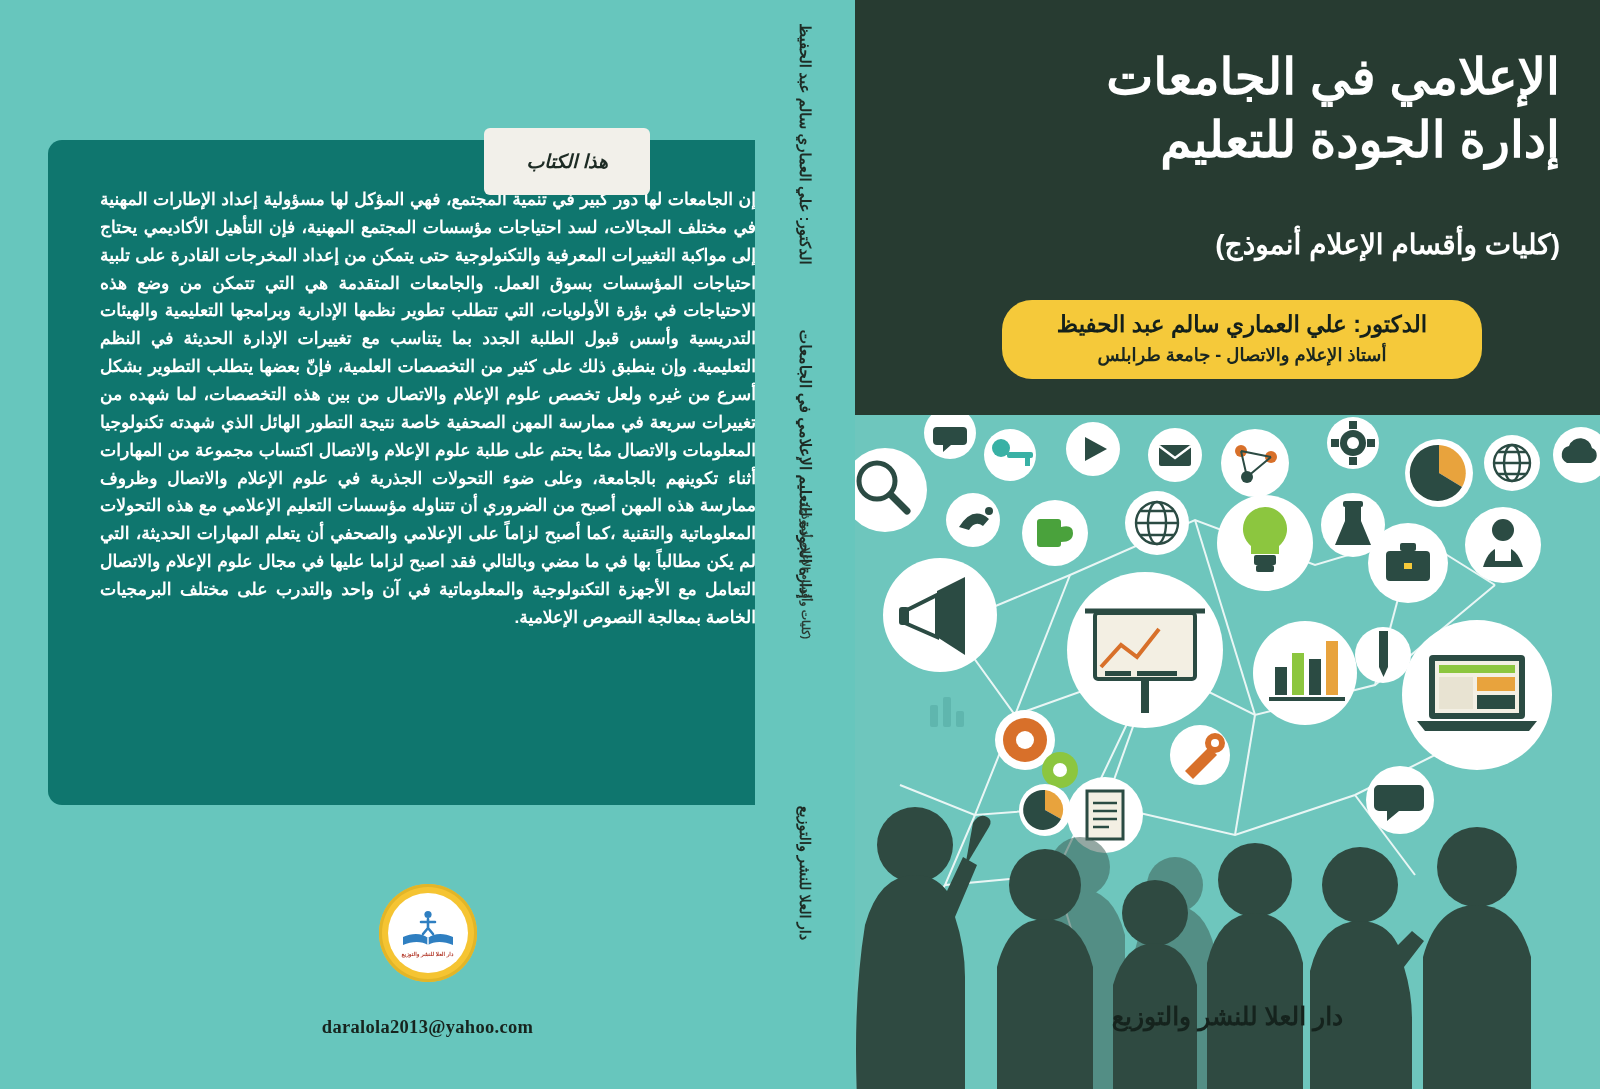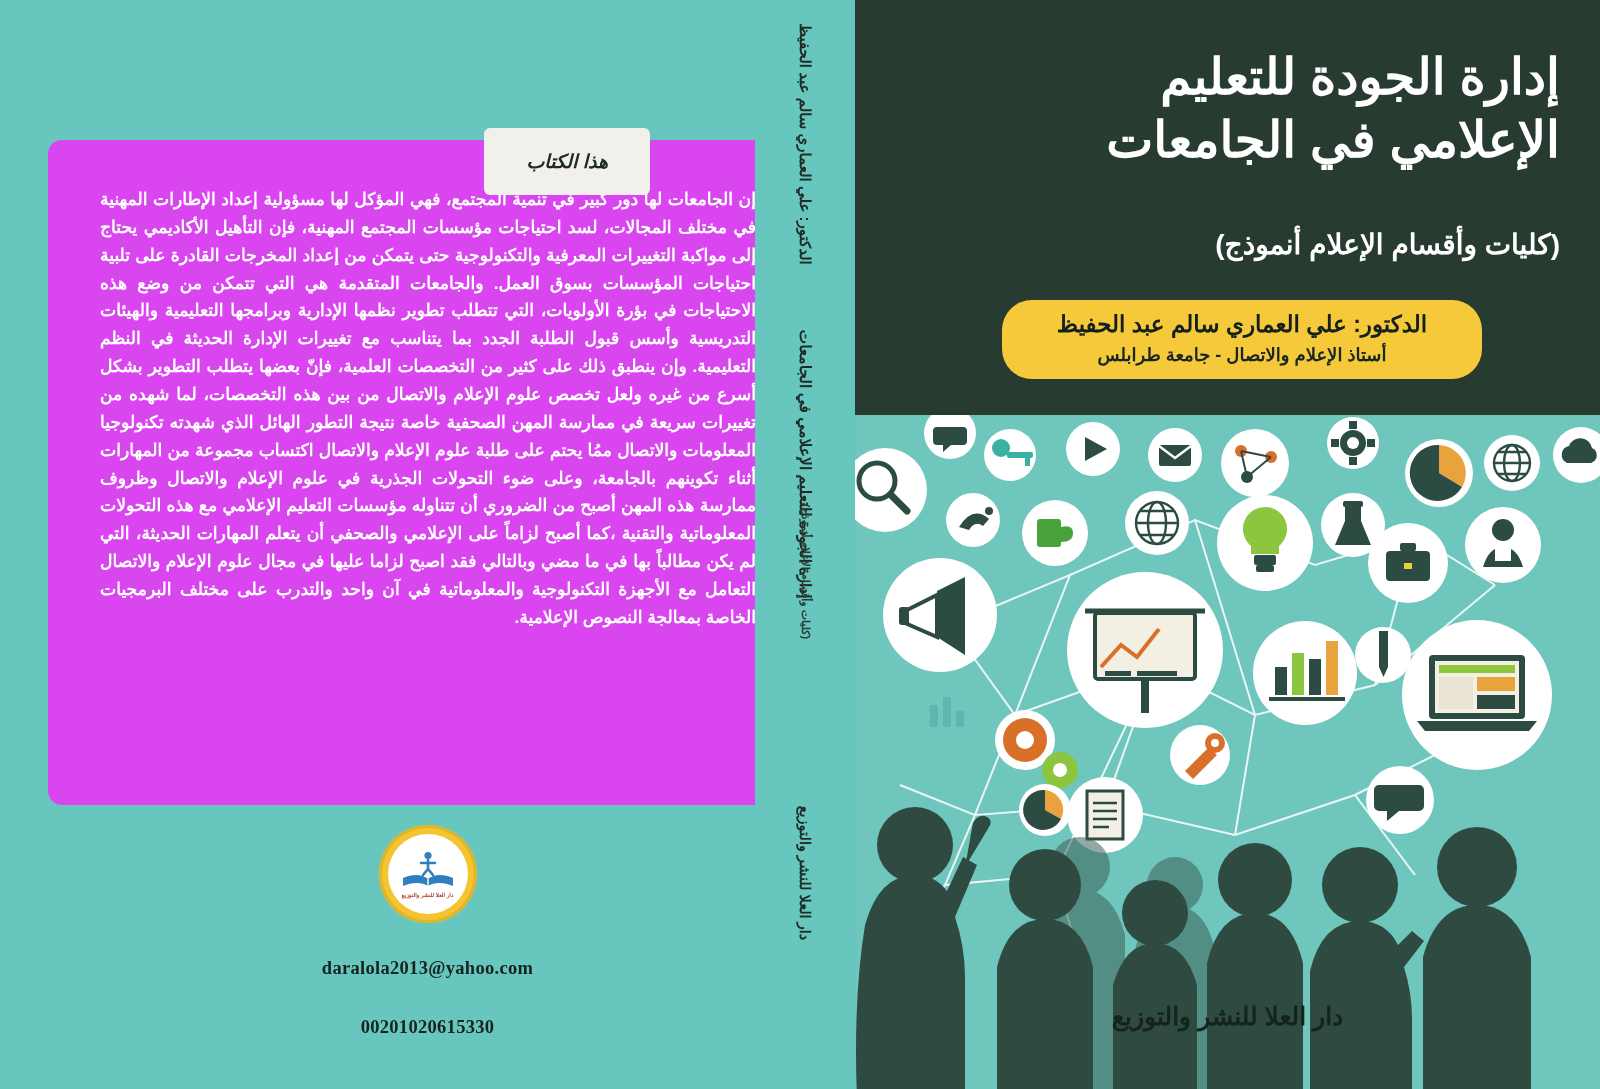--- a/index.html
+++ b/index.html
@@ -30,21 +30,21 @@
     height: 1089px;
     background: #67c6bd;
     box-sizing: border-box;
   }
   .back-inner {
     position: absolute;
     left: 48px;
     top: 140px;
     width: 760px;
     height: 665px;
-    background: #d946ef;
+    background: #0f766e;
     border-radius: 14px;
     box-sizing: border-box;
     padding: 46px 52px 30px 52px;
   }
   .back-badge {
     position: absolute;
     right: 205px;
     top: 128px;
     background: #f2f0ea;
     color: #1d2b24;
@@ -274,39 +274,38 @@
           <svg width="58" height="40" viewBox="0 0 58 40">
             <circle cx="29" cy="5.5" r="3.6" fill="#2f7fc1"></circle>
             <path d="M29 10 L29 19 M22 13 L36 13 M29 19 L24 25 M29 19 L34 25" stroke="#2f7fc1" stroke-width="2.6" fill="none" stroke-linecap="round"></path>
             <path d="M4 28 C13 24 23 24 29 29 C35 24 45 24 54 28 L54 36 C45 32 35 32 29 36 C23 32 13 32 4 36 Z" fill="#2f7fc1"></path>
             <path d="M29 29 L29 36" stroke="#ffffff" stroke-width="1.4"></path>
           </svg>
           <div class="logo-caption">دار العلا للنشر والتوزيع</div>
         </div>
       </div>
       <div class="contact-line">daralola2013@yahoo.com</div>
-      <div class="contact-line">00201020615330</div>
     </div>
   </div>
 
   <div class="spine">
     <div class="spine-texts">
       <div class="spine-line spine-author">الدكتور: علي العماري سالم عبد الحفيظ</div>
       <div class="spine-line spine-title">إدارة الجودة للتعليم الإعلامي في الجامعات</div>
       <div class="spine-line spine-sub">(كليات وأقسام الإعلام أنموذج)</div>
       <div class="spine-line spine-pub">دار العلا للنشر والتوزيع</div>
     </div>
   </div>
 
   <div class="front-cover">
     <div class="front-top"></div>
 
     <div class="front-title">
+      <div>الإعلامي في الجامعات</div>
       <div>إدارة الجودة للتعليم</div>
-      <div>الإعلامي في الجامعات</div>
     </div>
 
     <div class="front-subtitle">(كليات وأقسام الإعلام أنموذج)</div>
 
     <div class="author-badge">
       <div class="author-name">الدكتور: علي العماري سالم عبد الحفيظ</div>
       <div class="author-role">أستاذ الإعلام والاتصال - جامعة طرابلس</div>
     </div>
 
     <div class="front-bottom">

